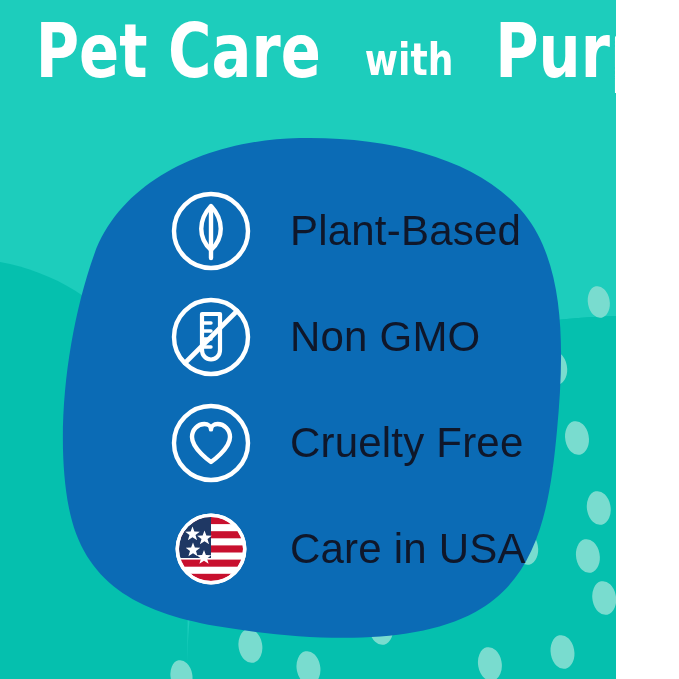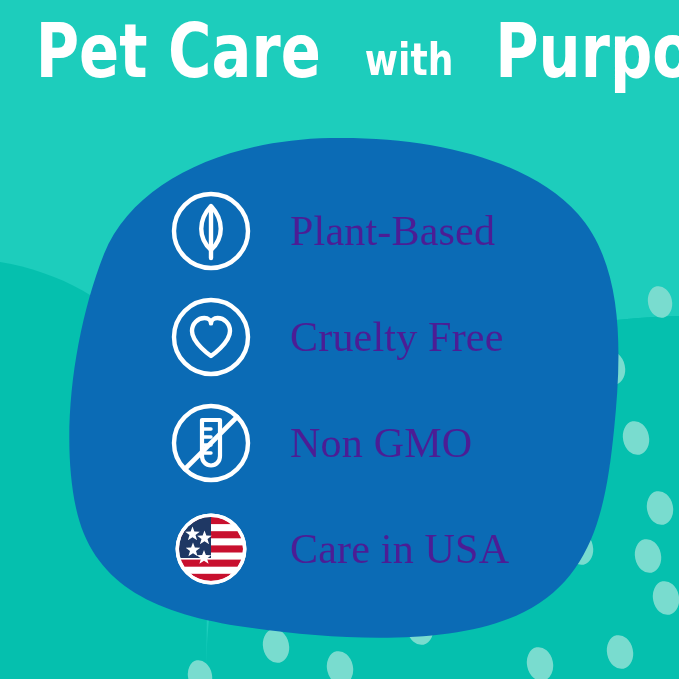--- a/index.html
+++ b/index.html
@@ -3,21 +3,21 @@
 <meta charset="utf-8">
 <title>Pet Care with Purpose</title>
 <style>
   html, body {
     margin: 0;
     padding: 0;
     background: #ffffff;
   }
   #stage {
     position: relative;
-    width: 679px;
+    width: 616px;
     height: 679px;
     overflow: hidden;
     font-family: "Liberation Serif", "DejaVu Serif", serif;
     background: #1DCDBC;
   }
 
   
   .bg-base {
     position: absolute;
     inset: 0;
@@ -93,22 +93,22 @@
   }
   .benefit-icon {
     width: 86px;
     height: 86px;
     flex: 0 0 86px;
     display: block;
   }
   .benefit-icon svg { display: block; width: 86px; height: 86px; }
   .benefit-label {
     margin-left: 36px;
-    color: #4c1d95;
-    font-family: Liberation Serif, serif;
+    color: #0f172a;
+    font-family: Liberation Sans, sans-serif;
     font-size: 42px;
     line-height: 1;
     white-space: nowrap;
     letter-spacing: 0.2px;
   }
 </style>
 </head>
 <body>
 
 <div id="stage">
@@ -187,47 +187,47 @@
           <line x1="43" y1="20" x2="43" y2="70" stroke="#ffffff" stroke-width="4.4" stroke-linecap="round"></line>
         </svg>
       </span>
       <span class="benefit-label">Plant-Based</span>
     </div>
 
     <div class="benefit-row">
       <span class="benefit-icon">
         <svg viewBox="0 0 86 86" aria-hidden="true">
           <circle cx="43" cy="43" r="37" fill="none" stroke="#ffffff" stroke-width="4.4"></circle>
+
+          <path d="M34 20 L52 20 L52 56 C52 61.5 48 65.5 43 65.5 C38 65.5 34 61.5 34 56 Z" fill="none" stroke="#ffffff" stroke-width="4.2" stroke-linejoin="round"></path>
+          <line x1="34" y1="29" x2="43" y2="29" stroke="#ffffff" stroke-width="3.4" stroke-linecap="round"></line>
+          <line x1="34" y1="37" x2="43" y2="37" stroke="#ffffff" stroke-width="3.4" stroke-linecap="round"></line>
+          <line x1="34" y1="45" x2="43" y2="45" stroke="#ffffff" stroke-width="3.4" stroke-linecap="round"></line>
+          <line x1="34" y1="53" x2="43" y2="53" stroke="#ffffff" stroke-width="3.4" stroke-linecap="round"></line>
+
+          <line x1="17" y1="69" x2="69" y2="17" stroke="#ffffff" stroke-width="4.6" stroke-linecap="round"></line>
+        </svg>
+      </span>
+      <span class="benefit-label">Non GMO</span>
+    </div>
+
+    <div class="benefit-row">
+      <span class="benefit-icon">
+        <svg viewBox="0 0 86 86" aria-hidden="true">
+          <circle cx="43" cy="43" r="37" fill="none" stroke="#ffffff" stroke-width="4.4"></circle>
           <path d="M43 62
                    C43 62 24 49 24 37
                    C24 29.5 29.8 24 36.4 24
                    C40.2 24 43 26.4 43 29.4
                    C43 26.4 45.8 24 49.6 24
                    C56.2 24 62 29.5 62 37
                    C62 49 43 62 43 62 Z" fill="none" stroke="#ffffff" stroke-width="4.4" stroke-linejoin="round"></path>
         </svg>
       </span>
       <span class="benefit-label">Cruelty Free</span>
-    </div>
-
-    <div class="benefit-row">
-      <span class="benefit-icon">
-        <svg viewBox="0 0 86 86" aria-hidden="true">
-          <circle cx="43" cy="43" r="37" fill="none" stroke="#ffffff" stroke-width="4.4"></circle>
-
-          <path d="M34 20 L52 20 L52 56 C52 61.5 48 65.5 43 65.5 C38 65.5 34 61.5 34 56 Z" fill="none" stroke="#ffffff" stroke-width="4.2" stroke-linejoin="round"></path>
-          <line x1="34" y1="29" x2="43" y2="29" stroke="#ffffff" stroke-width="3.4" stroke-linecap="round"></line>
-          <line x1="34" y1="37" x2="43" y2="37" stroke="#ffffff" stroke-width="3.4" stroke-linecap="round"></line>
-          <line x1="34" y1="45" x2="43" y2="45" stroke="#ffffff" stroke-width="3.4" stroke-linecap="round"></line>
-          <line x1="34" y1="53" x2="43" y2="53" stroke="#ffffff" stroke-width="3.4" stroke-linecap="round"></line>
-
-          <line x1="17" y1="69" x2="69" y2="17" stroke="#ffffff" stroke-width="4.6" stroke-linecap="round"></line>
-        </svg>
-      </span>
-      <span class="benefit-label">Non GMO</span>
     </div>
 
     <div class="benefit-row">
       <span class="benefit-icon">
         <svg viewBox="0 0 86 86" aria-hidden="true">
           <defs>
             <clipPath id="flagClip">
               <circle cx="43" cy="43" r="32"></circle>
             </clipPath>
           </defs>

